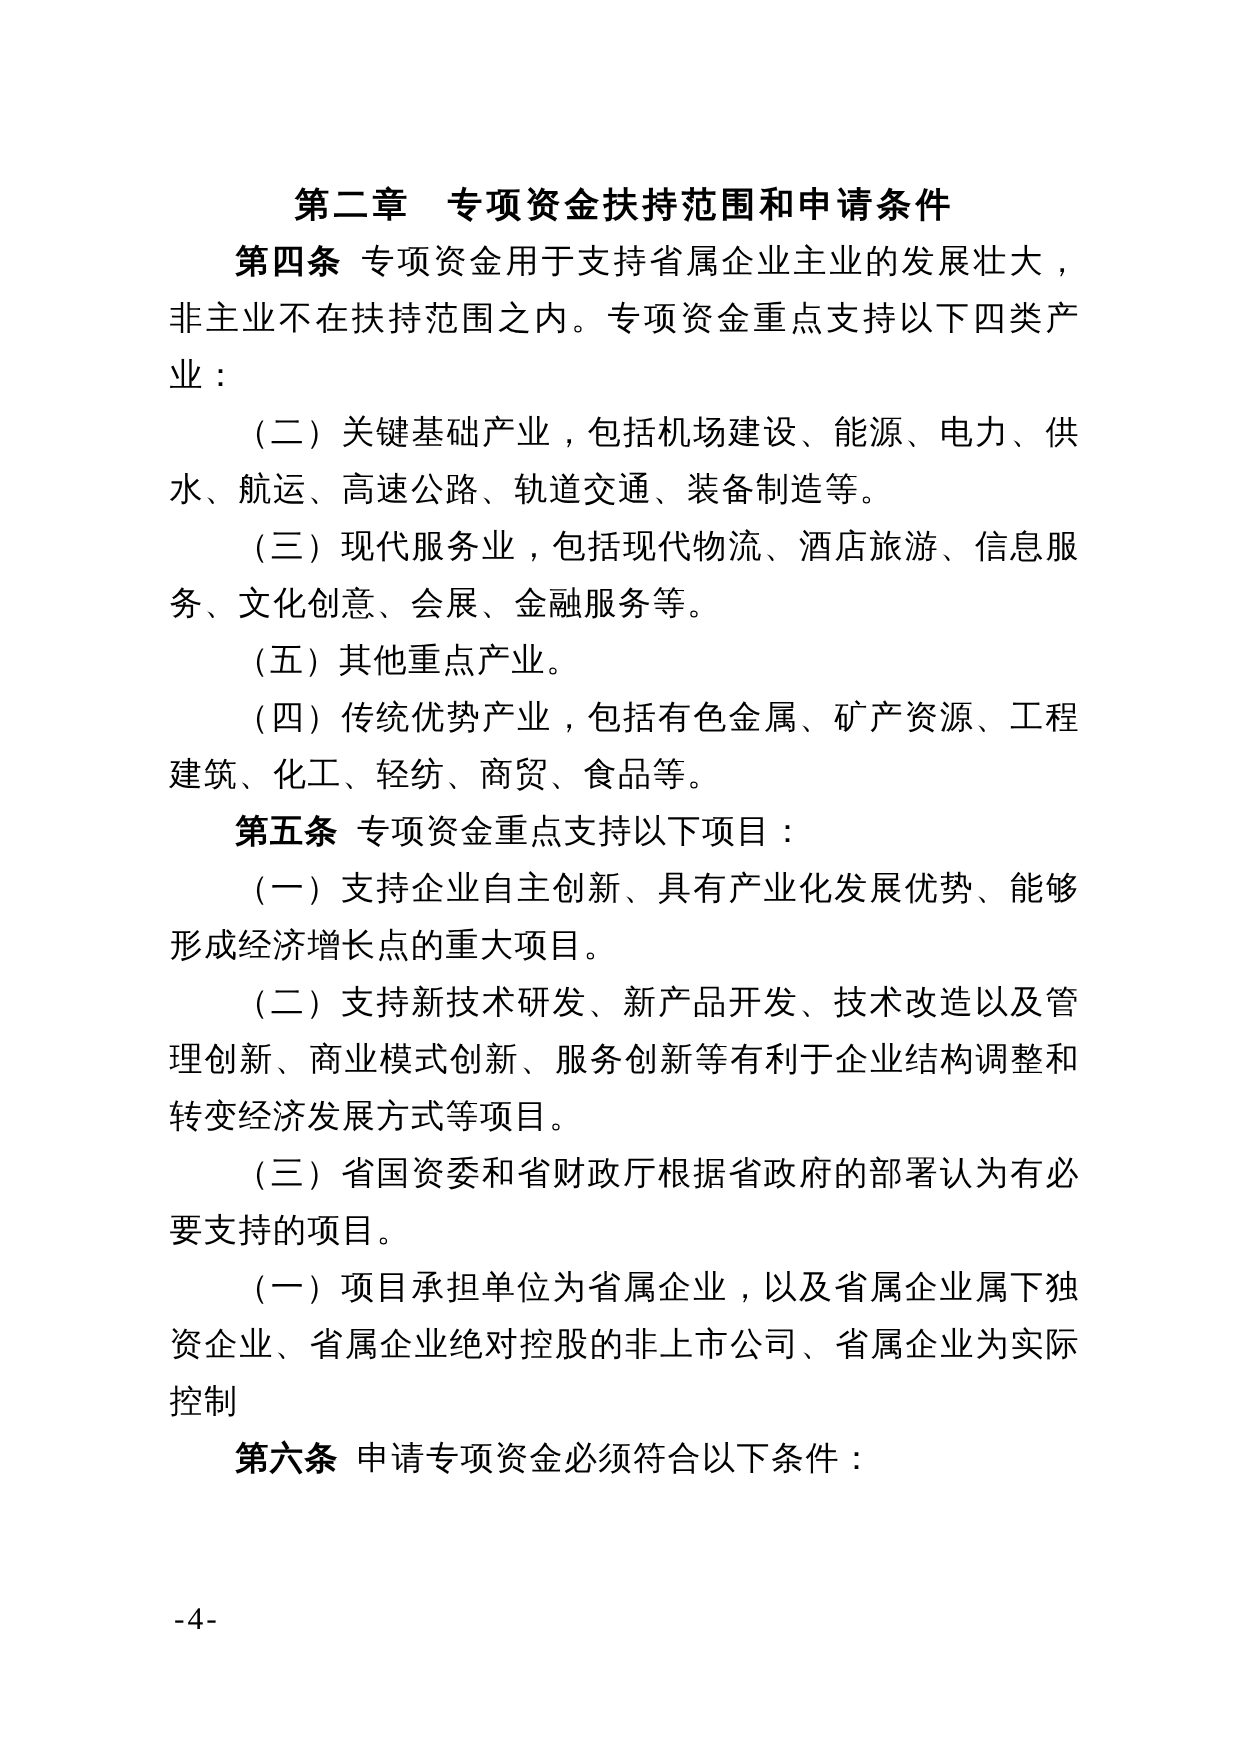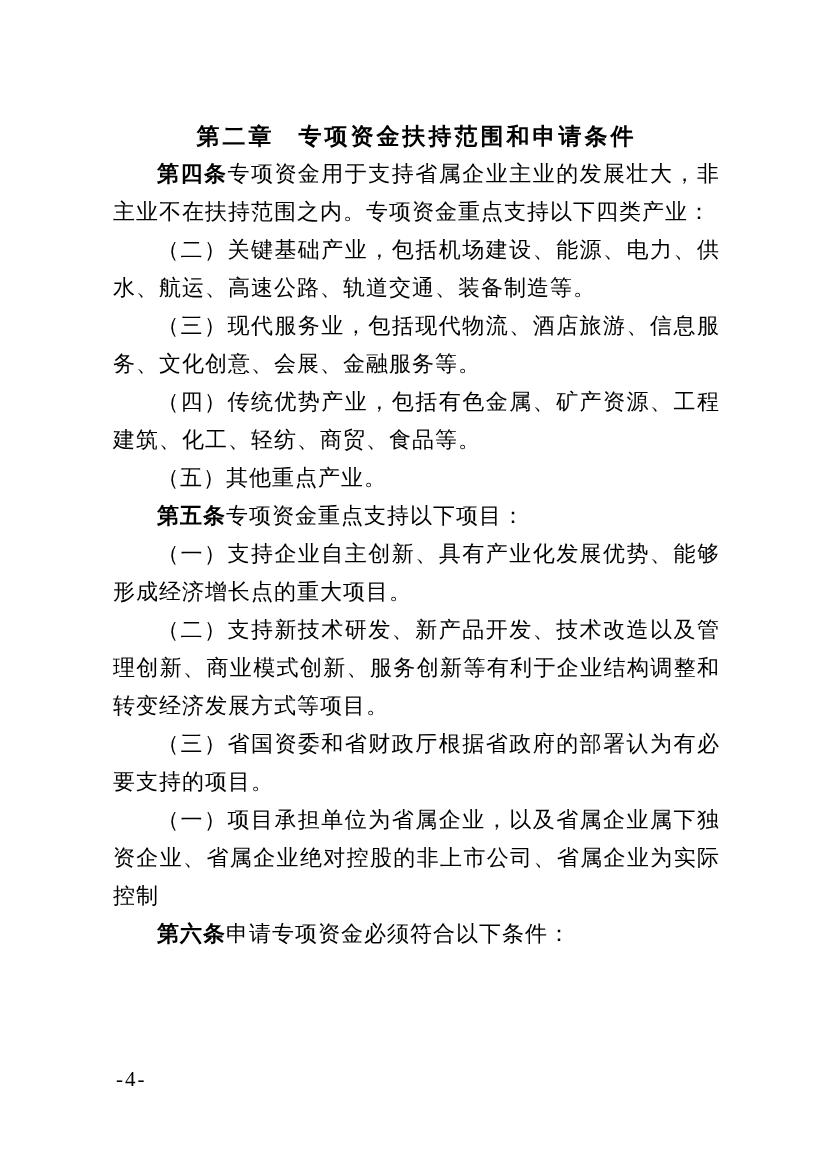--- a/index.html
+++ b/index.html
@@ -26,21 +26,21 @@
   }
   .title-chapter { margin-right: 24px; }
   .para {
     margin: 0;
     font-size: 22px;
     line-height: 38px;
     text-indent: 44px;
     text-align: justify;
     letter-spacing: 1px;
   }
-  .plabel { font-weight: bold; }
+  .plabel { font-weight: bold; margin-right: 12px; }
   .plabel:empty { margin-right: 0; display: none; }
   .page-number {
     position: absolute;
     left: 116px;
     top: 1064px;
     font-size: 21px;
     line-height: 30px;
     letter-spacing: 2px;
   }
 </style>
@@ -51,23 +51,23 @@
 
   <h1 class="doc-title"><span class="title-chapter">第二章</span><span>专项资金扶持范围和申请条件</span></h1>
 
   <p class="para"><span class="plabel">第四条</span><span>专项资金用于支持省属企业主业的发展壮大，非主业不在扶持范围之内。专项资金重点支持以下四类产业：</span></p>
 
 
   <p class="para"><span>（二）关键基础产业，包括机场建设、能源、电力、供水、航运、高速公路、轨道交通、装备制造等。</span></p>
 
   <p class="para"><span>（三）现代服务业，包括现代物流、酒店旅游、信息服务、文化创意、会展、金融服务等。</span></p>
 
+  <p class="para"><span>（五）其他重点产业。</span></p>
+
   <p class="para"><span>（四）传统优势产业，包括有色金属、矿产资源、工程建筑、化工、轻纺、商贸、食品等。</span></p>
-
-  <p class="para"><span>（五）其他重点产业。</span></p>
 
   <p class="para"><span class="plabel">第五条</span><span>专项资金重点支持以下项目：</span></p>
 
   <p class="para"><span>（一）支持企业自主创新、具有产业化发展优势、能够形成经济增长点的重大项目。</span></p>
 
   <p class="para"><span>（二）支持新技术研发、新产品开发、技术改造以及管理创新、商业模式创新、服务创新等有利于企业结构调整和转变经济发展方式等项目。</span></p>
 
   <p class="para"><span>（三）省国资委和省财政厅根据省政府的部署认为有必要支持的项目。</span></p>
 
   <p class="para"><span>（一）项目承担单位为省属企业，以及省属企业属下独资企业、省属企业绝对控股的非上市公司、省属企业为实际控制</span></p>

